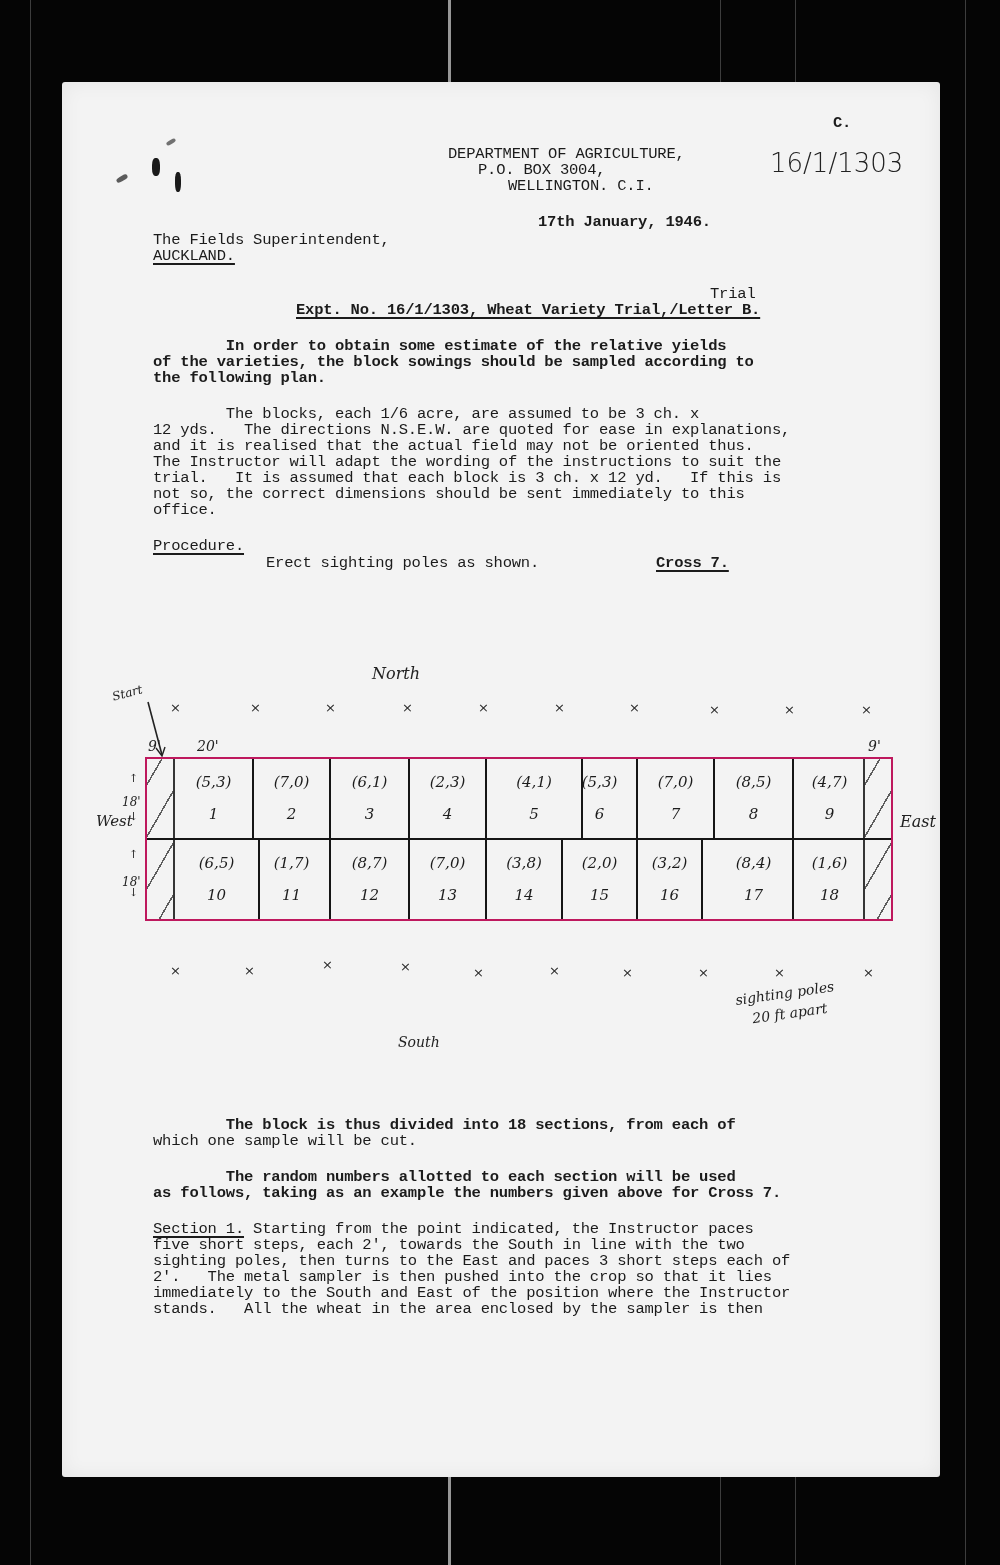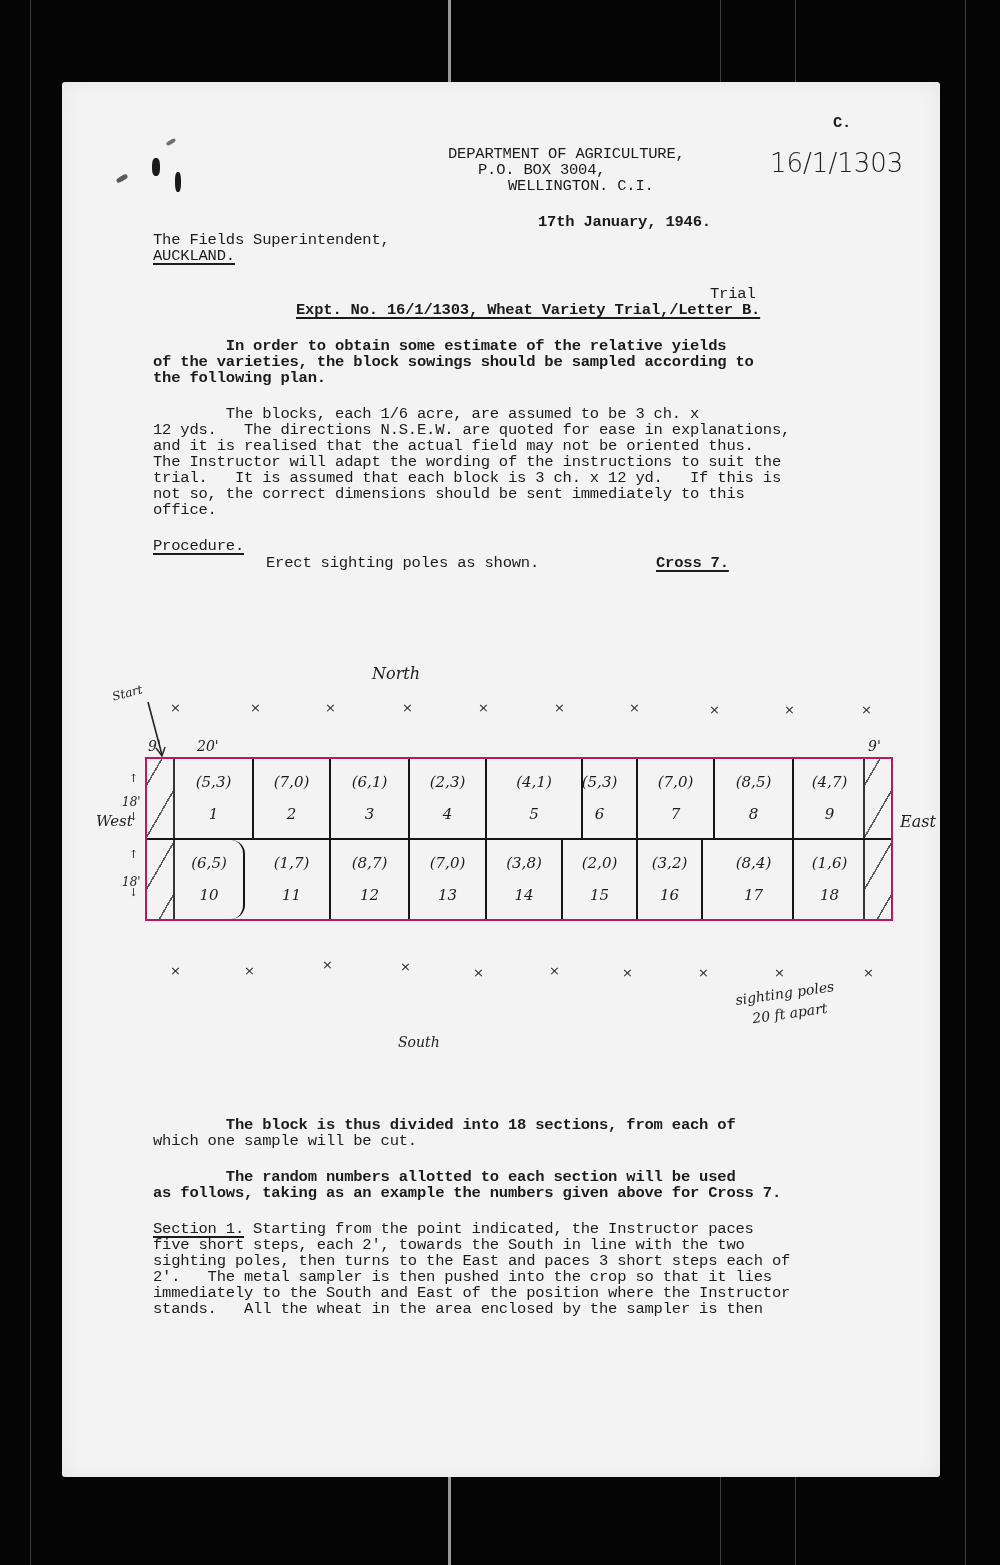--- a/index.html
+++ b/index.html
@@ -139,21 +139,21 @@
     </div>
   <div class="cell" style="left:568px;top:0;width:79px;">
       <span class="rnd">(8,5)</span>
       <span class="num">8</span>
     </div>
   <div class="cell" style="left:647px;top:0;width:71px;border-right:none;">
       <span class="rnd">(4,7)</span>
       <span class="num">9</span>
     </div>
 
-  <div class="cell" style="left:28px;top:81px;width:70px;border-radius:14px;">
+  <div class="cell" style="left:28px;top:81px;width:85px;">
       <span class="rnd">(6,5)</span>
       <span class="num">10</span>
     </div>
   <div class="cell" style="left:107px;top:81px;width:77px;">
       <span class="rnd">(1,7)</span>
       <span class="num">11</span>
     </div>
   <div class="cell" style="left:184px;top:81px;width:79px;">
       <span class="rnd">(8,7)</span>
       <span class="num">12</span>

